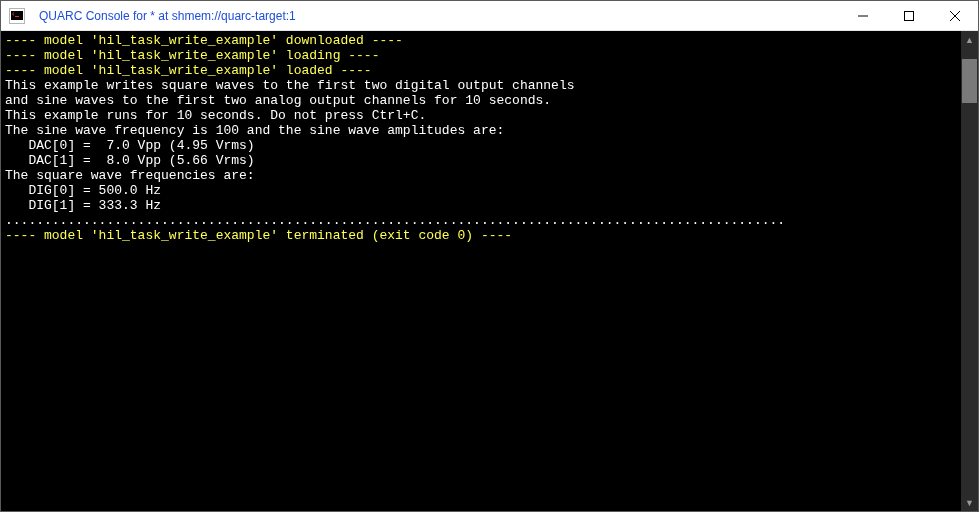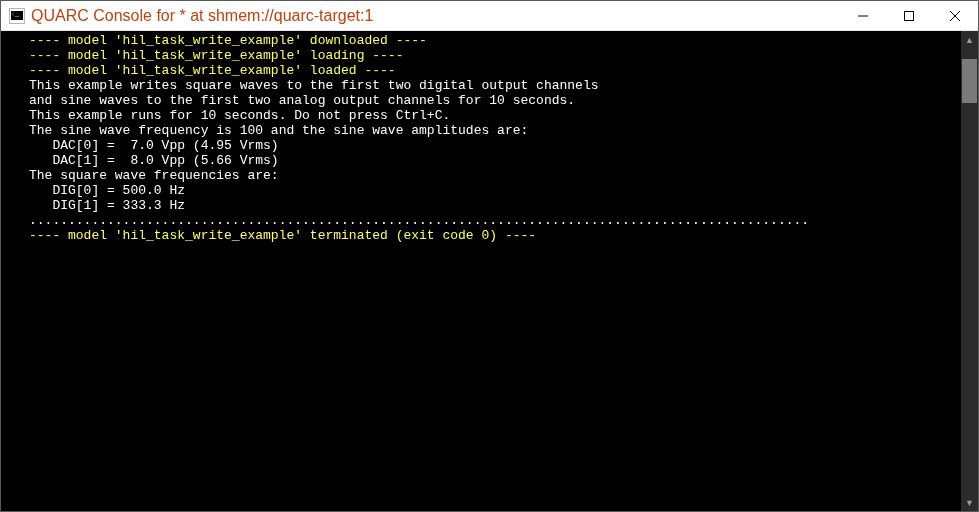--- a/index.html
+++ b/index.html
@@ -23,25 +23,26 @@
     user-select: none;
     border-bottom: 1px solid #e5e5e5;
   }
   .titlebar .app-icon {
     width: 16px; height: 16px;
     margin: 0 6px 0 8px;
     display: flex; align-items: center; justify-content: center;
   }
   .titlebar .title {
     flex: 0 1 auto;
-    font-size: 16px;
-    color: #c2410c;
+    font-size: 12px;
+    color: #1d4ed8;
     white-space: nowrap;
     overflow: hidden;
     text-overflow: ellipsis;
+    margin-left: 8px;
   }
   .titlebar .spacer { flex: 1; }
   .win-btns { display: flex; height: 100%; }
   .win-btn {
     width: 46px; height: 100%;
     display: flex; align-items: center; justify-content: center;
     font-family: "Segoe UI", sans-serif;
     color: #000;
   }
   .win-btn svg { display:block; }
@@ -55,21 +56,20 @@
   .console {
     position: absolute;
     left: 0; top: 0; right: 17px; bottom: 0;
     padding: 2px 4px 2px 4px;
     color: #fff;
     font-family: Consolas, "Courier New", monospace;
     font-size: 13px;
     line-height: 15px;
     white-space: pre;
     overflow: hidden;
-    margin-left: 24px;
   }
   .console .hl { color: #ffff55; }
   .console .row { display:block; }
 
   .vscrollbar {
     position: absolute;
     right: 0; top: 0; bottom: 0;
     width: 17px;
     background: #2b2b2b;
   }

